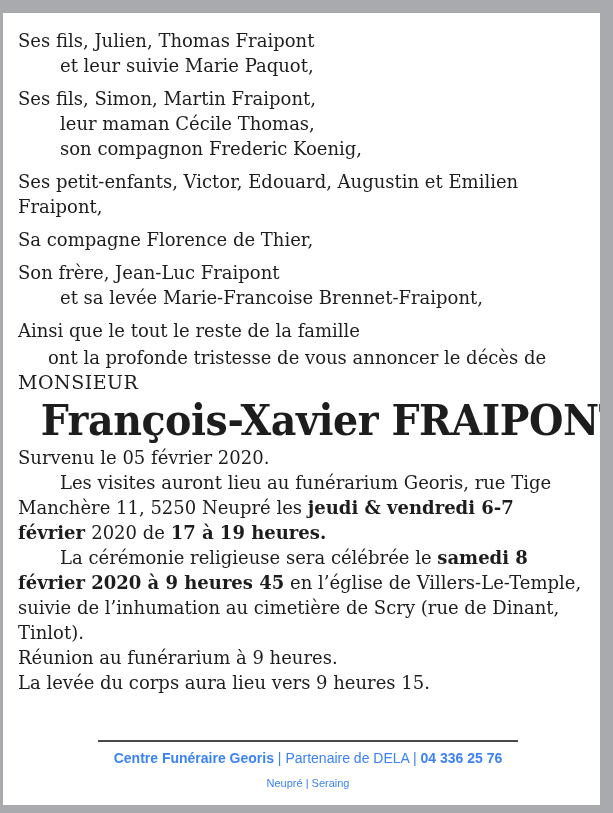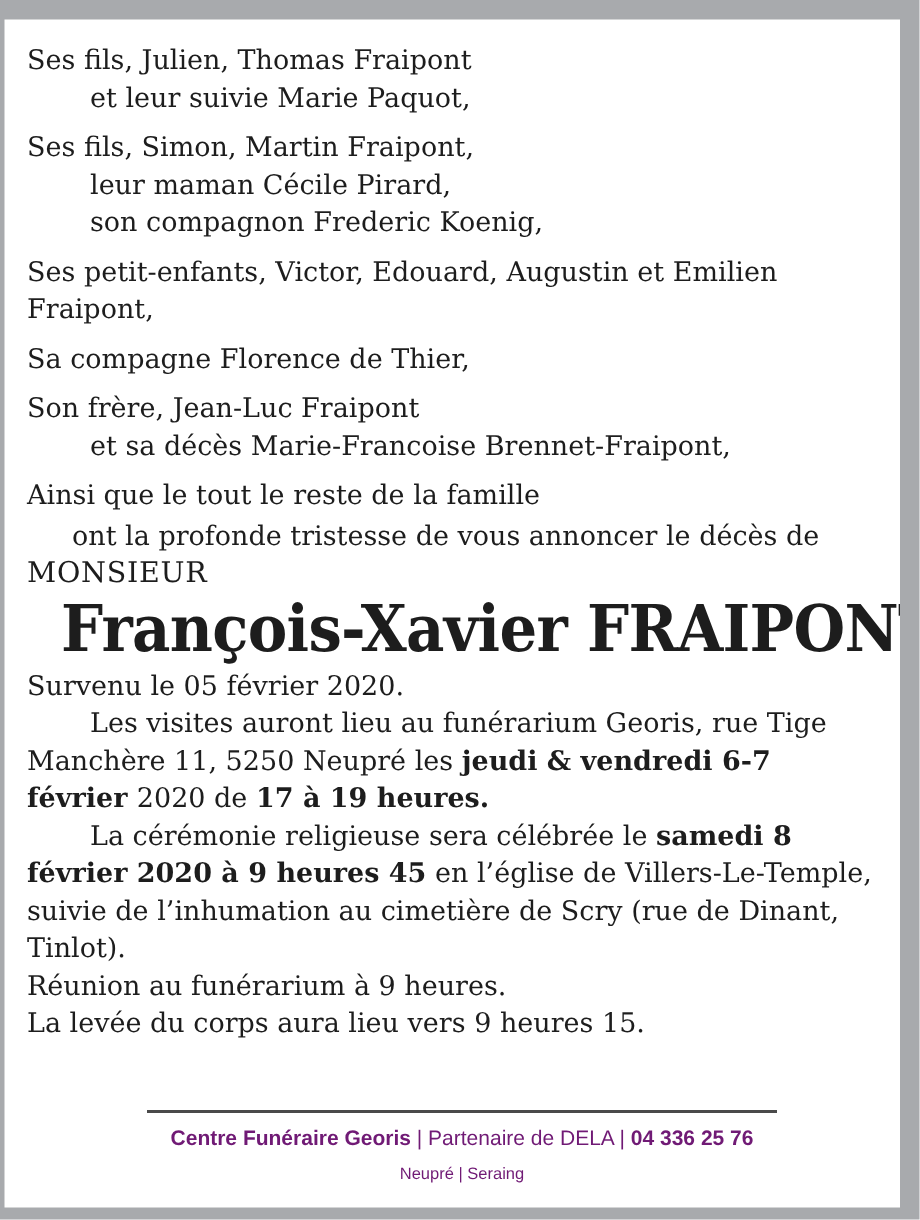--- a/index.html
+++ b/index.html
@@ -53,21 +53,21 @@
   .body-para { text-indent: 42px; margin: 0 0 5px 0; }
   .seg-bold { font-weight: bold; }
   .center-line { text-align: left; margin: 6px 0 0 0; }
   .footer {
     position: absolute;
     left: 13px;
     right: 0;
     bottom: 9px;
     text-align: center;
     font-family: "Liberation Sans", sans-serif;
-    color: #701a75;
+    color: #3b82f6;
   }
   .footer-rule {
     width: 72%;
     margin: 0 auto 4px auto;
     border-top: 2px solid #4a4a4a;
     height: 0;
   }
   .footer-line1 { font-size: 14px; margin: 0; }
   .footer-line2 { font-size: 11px; margin: 1px 0 0 0; }
 </style>
@@ -76,36 +76,36 @@
 
 <div class="page">
 
   <div class="fam-block">
     <p>Ses fils, Julien, Thomas Fraipont</p>
     <p class="sub-line">et leur suivie Marie Paquot,</p>
   </div>
 
   <div class="fam-block">
     <p>Ses fils, Simon, Martin Fraipont,</p>
-    <p class="sub-line">leur maman Cécile Pirard,</p>
+    <p class="sub-line">leur maman Cécile Thomas,</p>
     <p class="sub-line">son compagnon Frederic Koenig,</p>
   </div>
 
   <div class="fam-block">
     <p>Ses petit-enfants, Victor, Edouard, Augustin et Emilien Fraipont,</p>
   </div>
 
   <div class="fam-block">
     <p>Sa compagne Florence de Thier,</p>
   </div>
 
 
   <div class="fam-block">
     <p>Son frère, Jean-Luc Fraipont</p>
-    <p class="sub-line">et sa décès Marie-Francoise Brennet-Fraipont,</p>
+    <p class="sub-line">et sa levée Marie-Francoise Brennet-Fraipont,</p>
   </div>
 
   <div class="fam-block" style="margin-bottom:2px">
     <p>Ainsi que le tout le reste de la famille</p>
   </div>
 
   <p class="announce-line">ont la profonde tristesse de vous annoncer le décès de</p>
 
   <p class="honorific">MONSIEUR</p>
 

